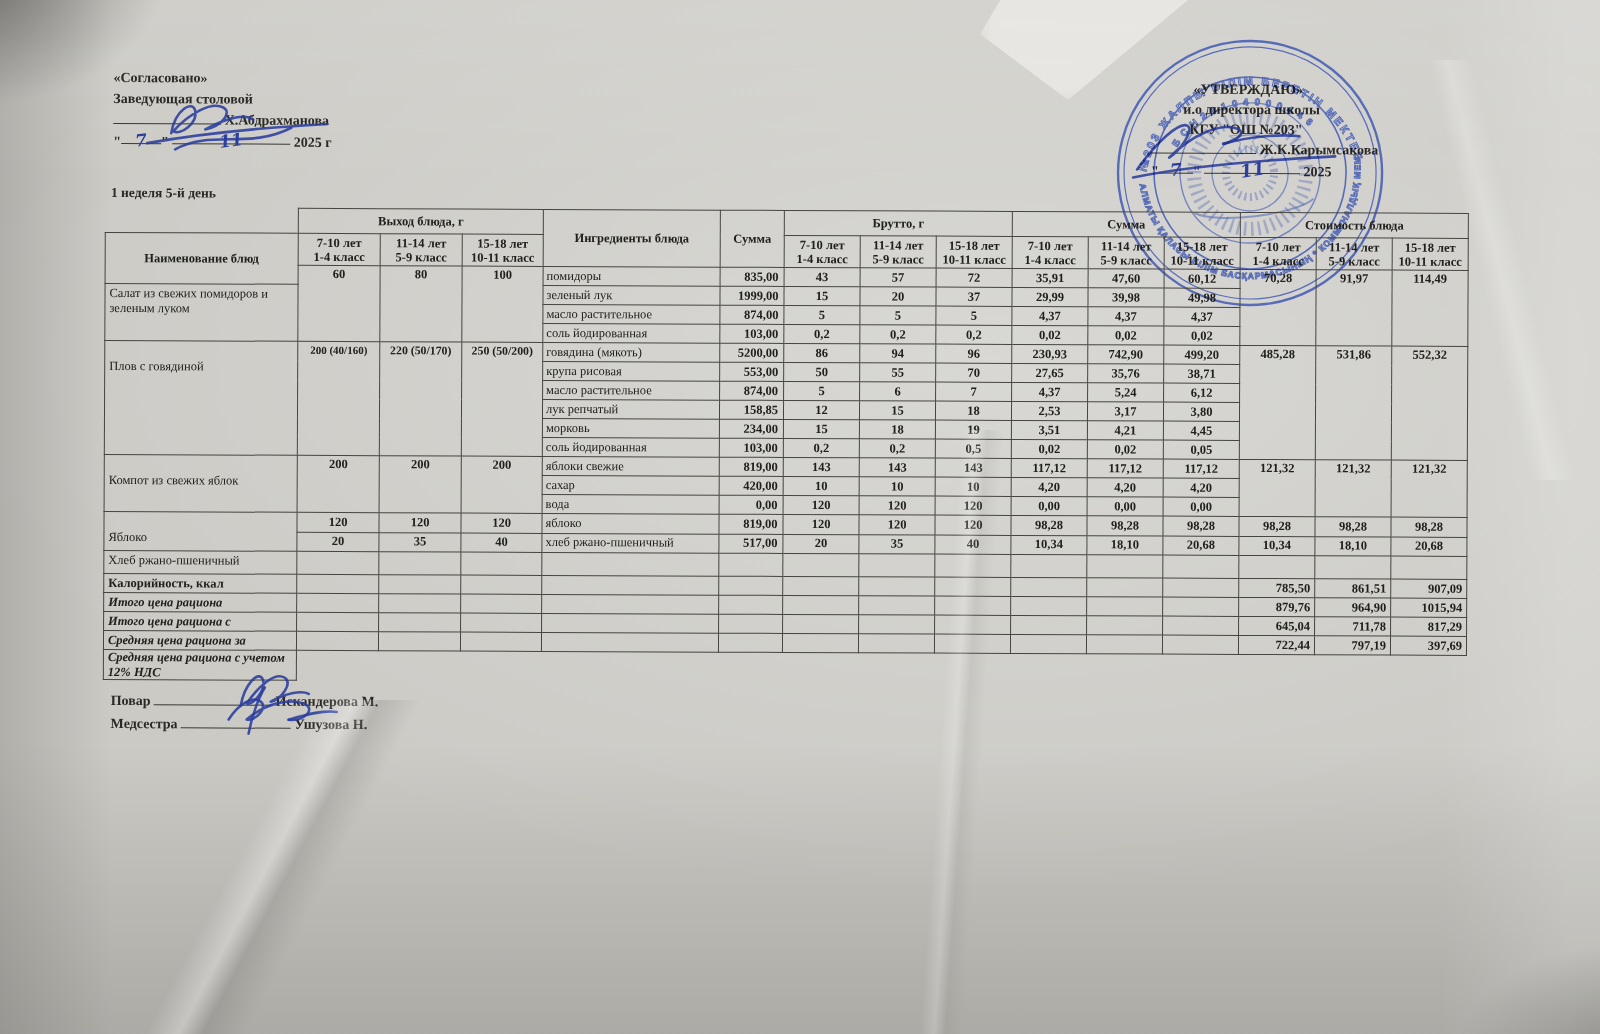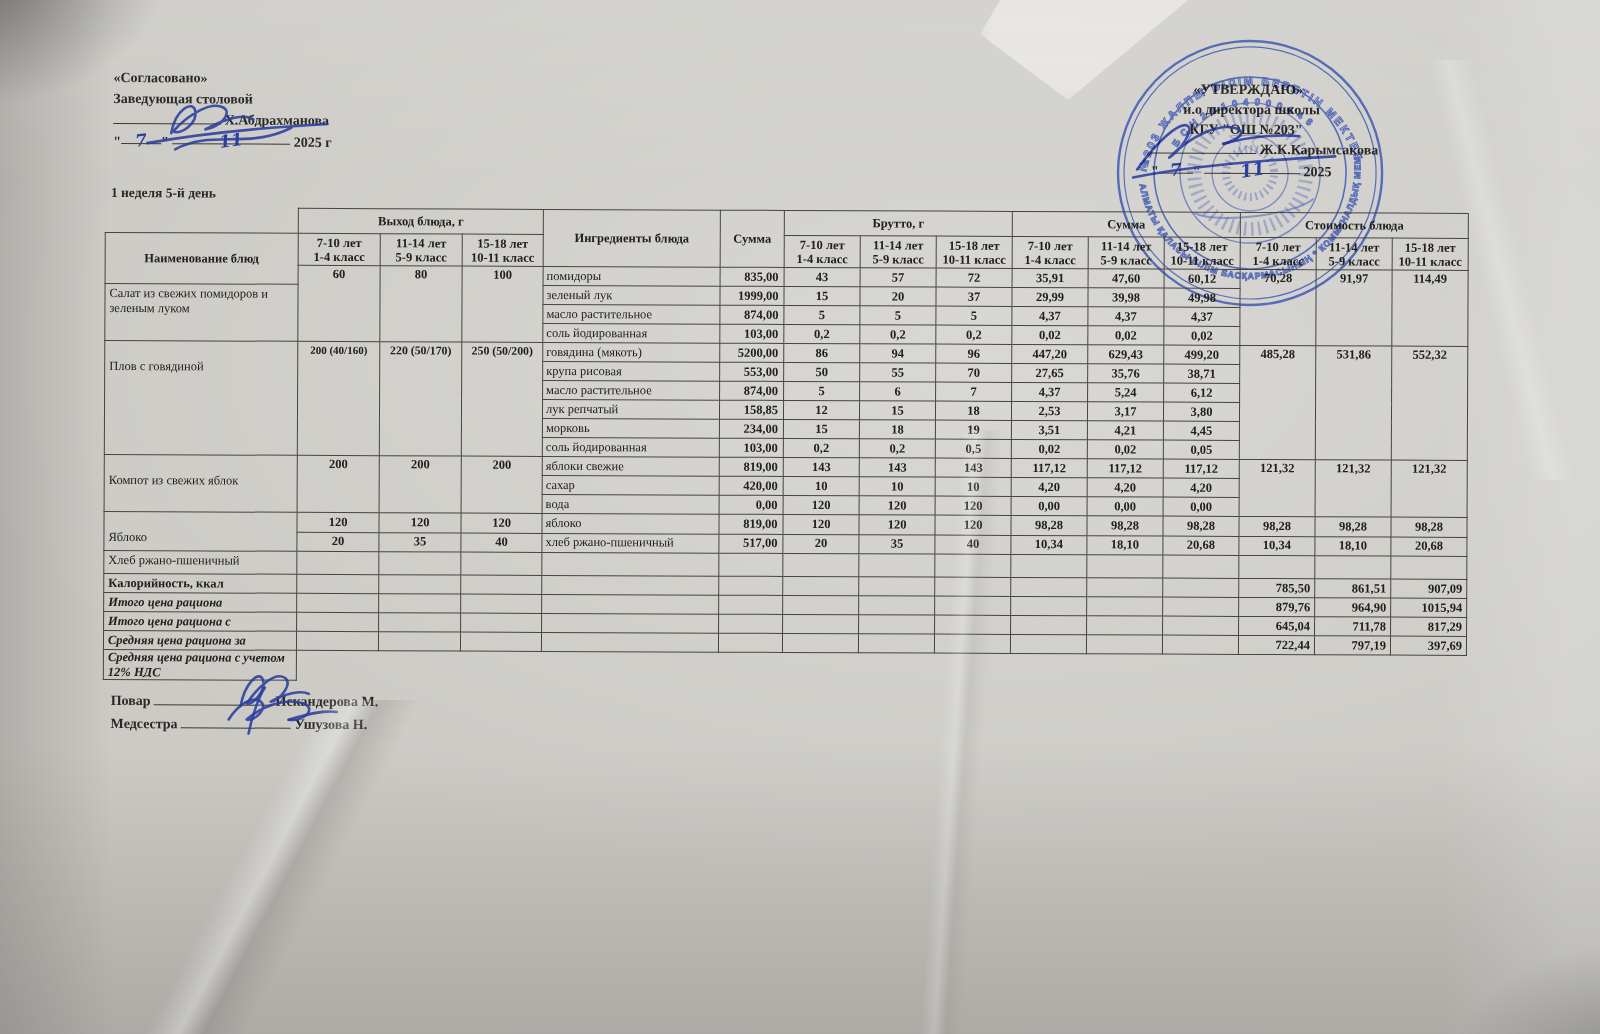--- a/index.html
+++ b/index.html
@@ -267,22 +267,22 @@
       <tr>
         <td class="dish pt" rowspan="6">Плов с говядиной</td>
         <td class="num vt" rowspan="6" style="font-size:11px">200 (40/160)</td>
         <td class="num vt" rowspan="6" style="font-size:11.8px">220 (50/170)</td>
         <td class="num vt" rowspan="6" style="font-size:11.8px">250 (50/200)</td>
         <td class="ing">говядина (мякоть)</td>
         <td class="price">5200,00</td>
         <td class="num">86</td>
         <td class="num">94</td>
         <td class="num">96</td>
-        <td class="num">447,20</td>
-        <td class="num">629,43</td>
+        <td class="num">230,93</td>
+        <td class="num">742,90</td>
         <td class="num">499,20</td>
         <td class="num vt" rowspan="6">485,28</td>
         <td class="num vt" rowspan="6">531,86</td>
         <td class="num vt" rowspan="6">552,32</td>
       </tr>
 
       <tr>
         <td class="ing">крупа рисовая</td>
         <td class="price">553,00</td>
         <td class="num">50</td>

